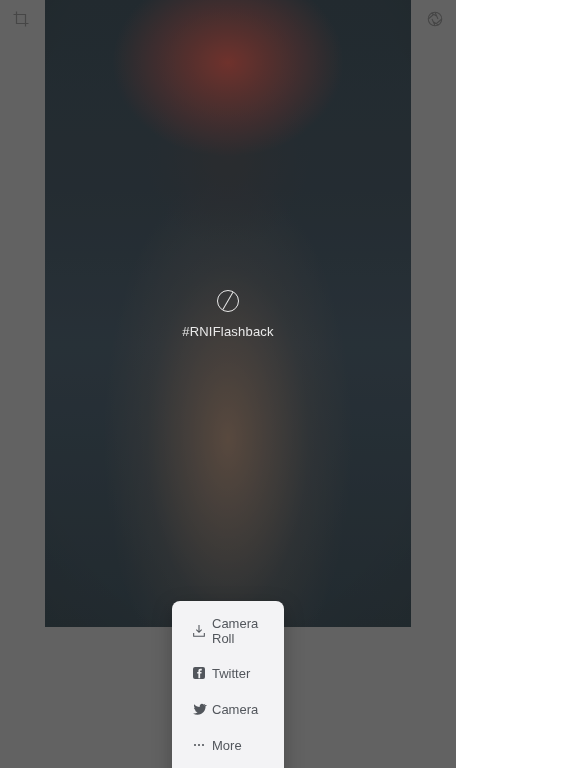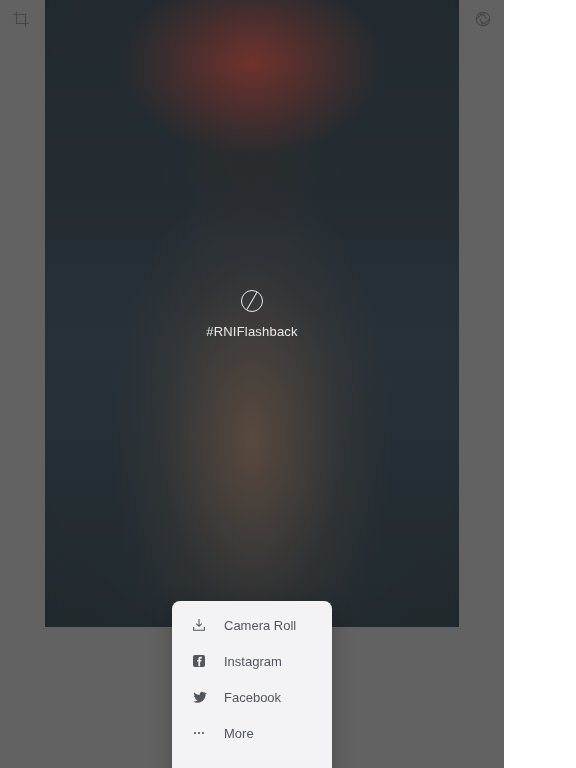--- a/index.html
+++ b/index.html
@@ -1,17 +1,17 @@
 <!DOCTYPE html>
 <html><head>
 <meta charset="utf-8">
 <style>
   * { margin: 0; padding: 0; box-sizing: border-box; }
   html, body { width: 576px; height: 768px; overflow: hidden; font-family: -apple-system, Helvetica, Arial, sans-serif; }
-  .root { position: relative; width: 504px; height: 768px; background: #7a7a7a; }
+  .root { position: relative; width: 456px; height: 768px; background: #7a7a7a; }
 
   .top-icon { position: absolute; top: 12px; width: 18px; height: 18px; display: flex; align-items: center; justify-content: center; }
   .top-left { left: 12px; }
   .top-right { right: 12px; }
   .top-icon svg { width: 18px; height: 18px; stroke: #4c4c4c; fill: none; }
 
   .photo {
     position: absolute;
     left: 45px; right: 45px; top: 0;
     height: 627px;
@@ -46,21 +46,21 @@
 
   .sheet {
     position: absolute;
     left: 172px; right: 172px; top: 601px;
     background: #f3f3f5;
     border-radius: 8px;
     box-shadow: 0 6px 20px rgba(0,0,0,.25);
     padding: 6px 18px 40px 18px;
   }
   .sheet-item {
-    display: flex; align-items: center; gap: 16px;
+    display: flex; align-items: center; gap: 4px;
     padding: 9px 0;
     color: #52565c;
     font-size: 13px;
     cursor: pointer;
   }
   .sheet-item .icon { width: 18px; height: 18px; display:flex; align-items:center; justify-content:center; flex-shrink:0; }
   .sheet-item .icon svg { width: 16px; height: 16px; }
   .sheet-item:not(:last-child) { border-bottom: 0; }
 </style>
 </head>
@@ -108,30 +108,30 @@
     </div>
 
 
     <div class="sheet-item">
       <span class="icon">
         <svg viewBox="0 0 24 24" fill="#52565c">
           <rect x="3" y="3" width="18" height="18" rx="3"></rect>
           <path fill="#f3f3f5" d="M14.6 8.2h1.6V5.8h-2.1c-2 0-3 1.2-3 3v1.6H9.3v2.4h1.8V20h2.6v-7.2h1.9l.3-2.4h-2.2V9.2c0-.7.3-1 .9-1z"></path>
         </svg>
       </span>
-      <span>Instagram</span>
+      <span>Twitter</span>
     </div>
 
     <div class="sheet-item">
       <span class="icon">
         <svg viewBox="0 0 24 24" fill="#52565c">
           <path d="M22 5.9c-.7.3-1.5.6-2.3.7.8-.5 1.5-1.3 1.8-2.3-.8.5-1.7.8-2.6 1-1.5-1.6-4.1-1.3-5.3.6-.6 1-.8 2.1-.5 3.2-3.3-.2-6.2-1.7-8.1-4.3-1.1 1.9-.5 4.2 1.3 5.4-.6 0-1.3-.2-1.8-.5 0 2 1.4 3.7 3.3 4.1-.6.2-1.2.2-1.8.1.5 1.7 2.1 2.8 3.9 2.9-1.6 1.2-3.5 1.9-5.5 1.9H3c2 1.3 4.3 2 6.7 2 8 0 12.4-6.7 12.1-12.7.8-.6 1.5-1.3 2.2-2.1z"></path>
         </svg>
       </span>
-      <span>Facebook</span>
+      <span>Camera</span>
     </div>
 
     <div class="sheet-item">
       <span class="icon">
         <svg viewBox="0 0 24 24" fill="#52565c">
           <circle cx="6" cy="12" r="1.6"></circle>
           <circle cx="12" cy="12" r="1.6"></circle>
           <circle cx="18" cy="12" r="1.6"></circle>
         </svg>
       </span>

